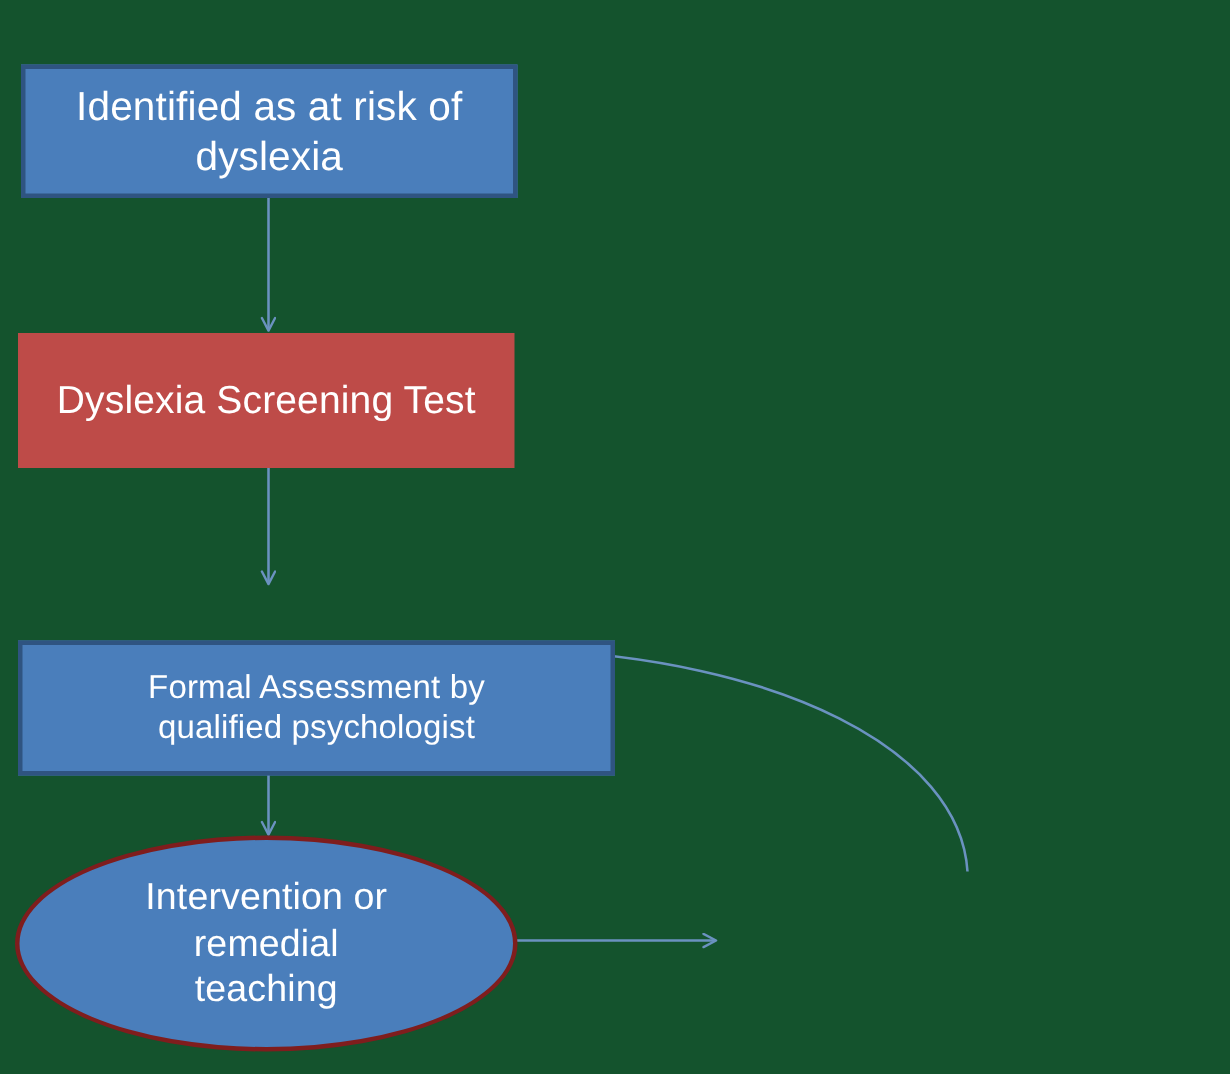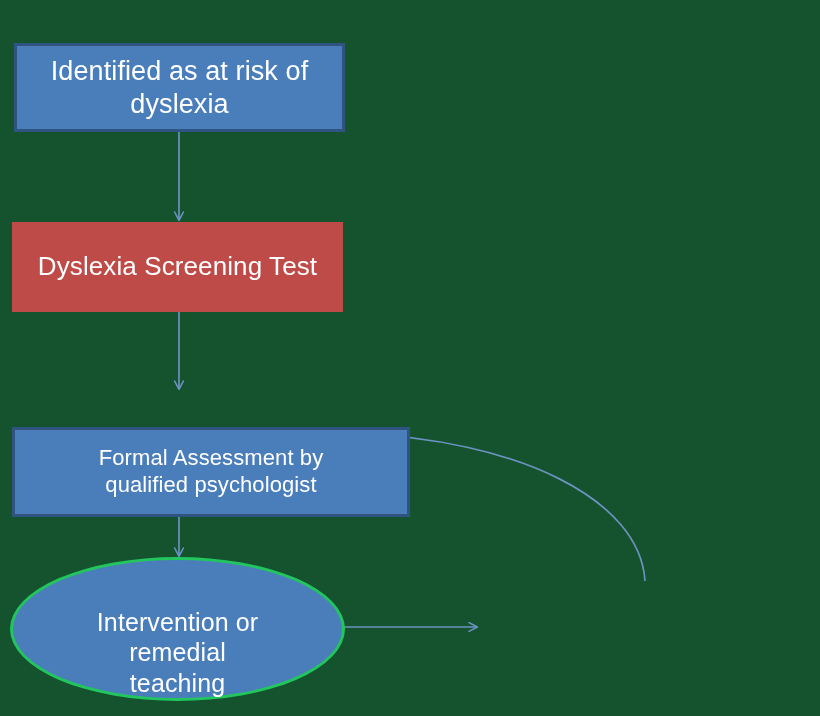--- a/index.html
+++ b/index.html
@@ -60,23 +60,22 @@
 
   
   .rect-plain {
     background: #be4b48;
     border: none;
   }
 
   
   .ellipse {
     background: #4a7ebb;
-    border: 3px solid #22c55e;
+    border: 3px solid #7f1d1d;
     border-radius: 50%;
-    align-items: flex-end;
   }
 
   
   #node-identified {
     left: 14px;  top: 43px;  width: 331px; height: 89px;
     font-size: 27px;
   }
   #node-screening {
     left: 12px;  top: 222px; width: 331px; height: 90px;
     font-size: 26px;

